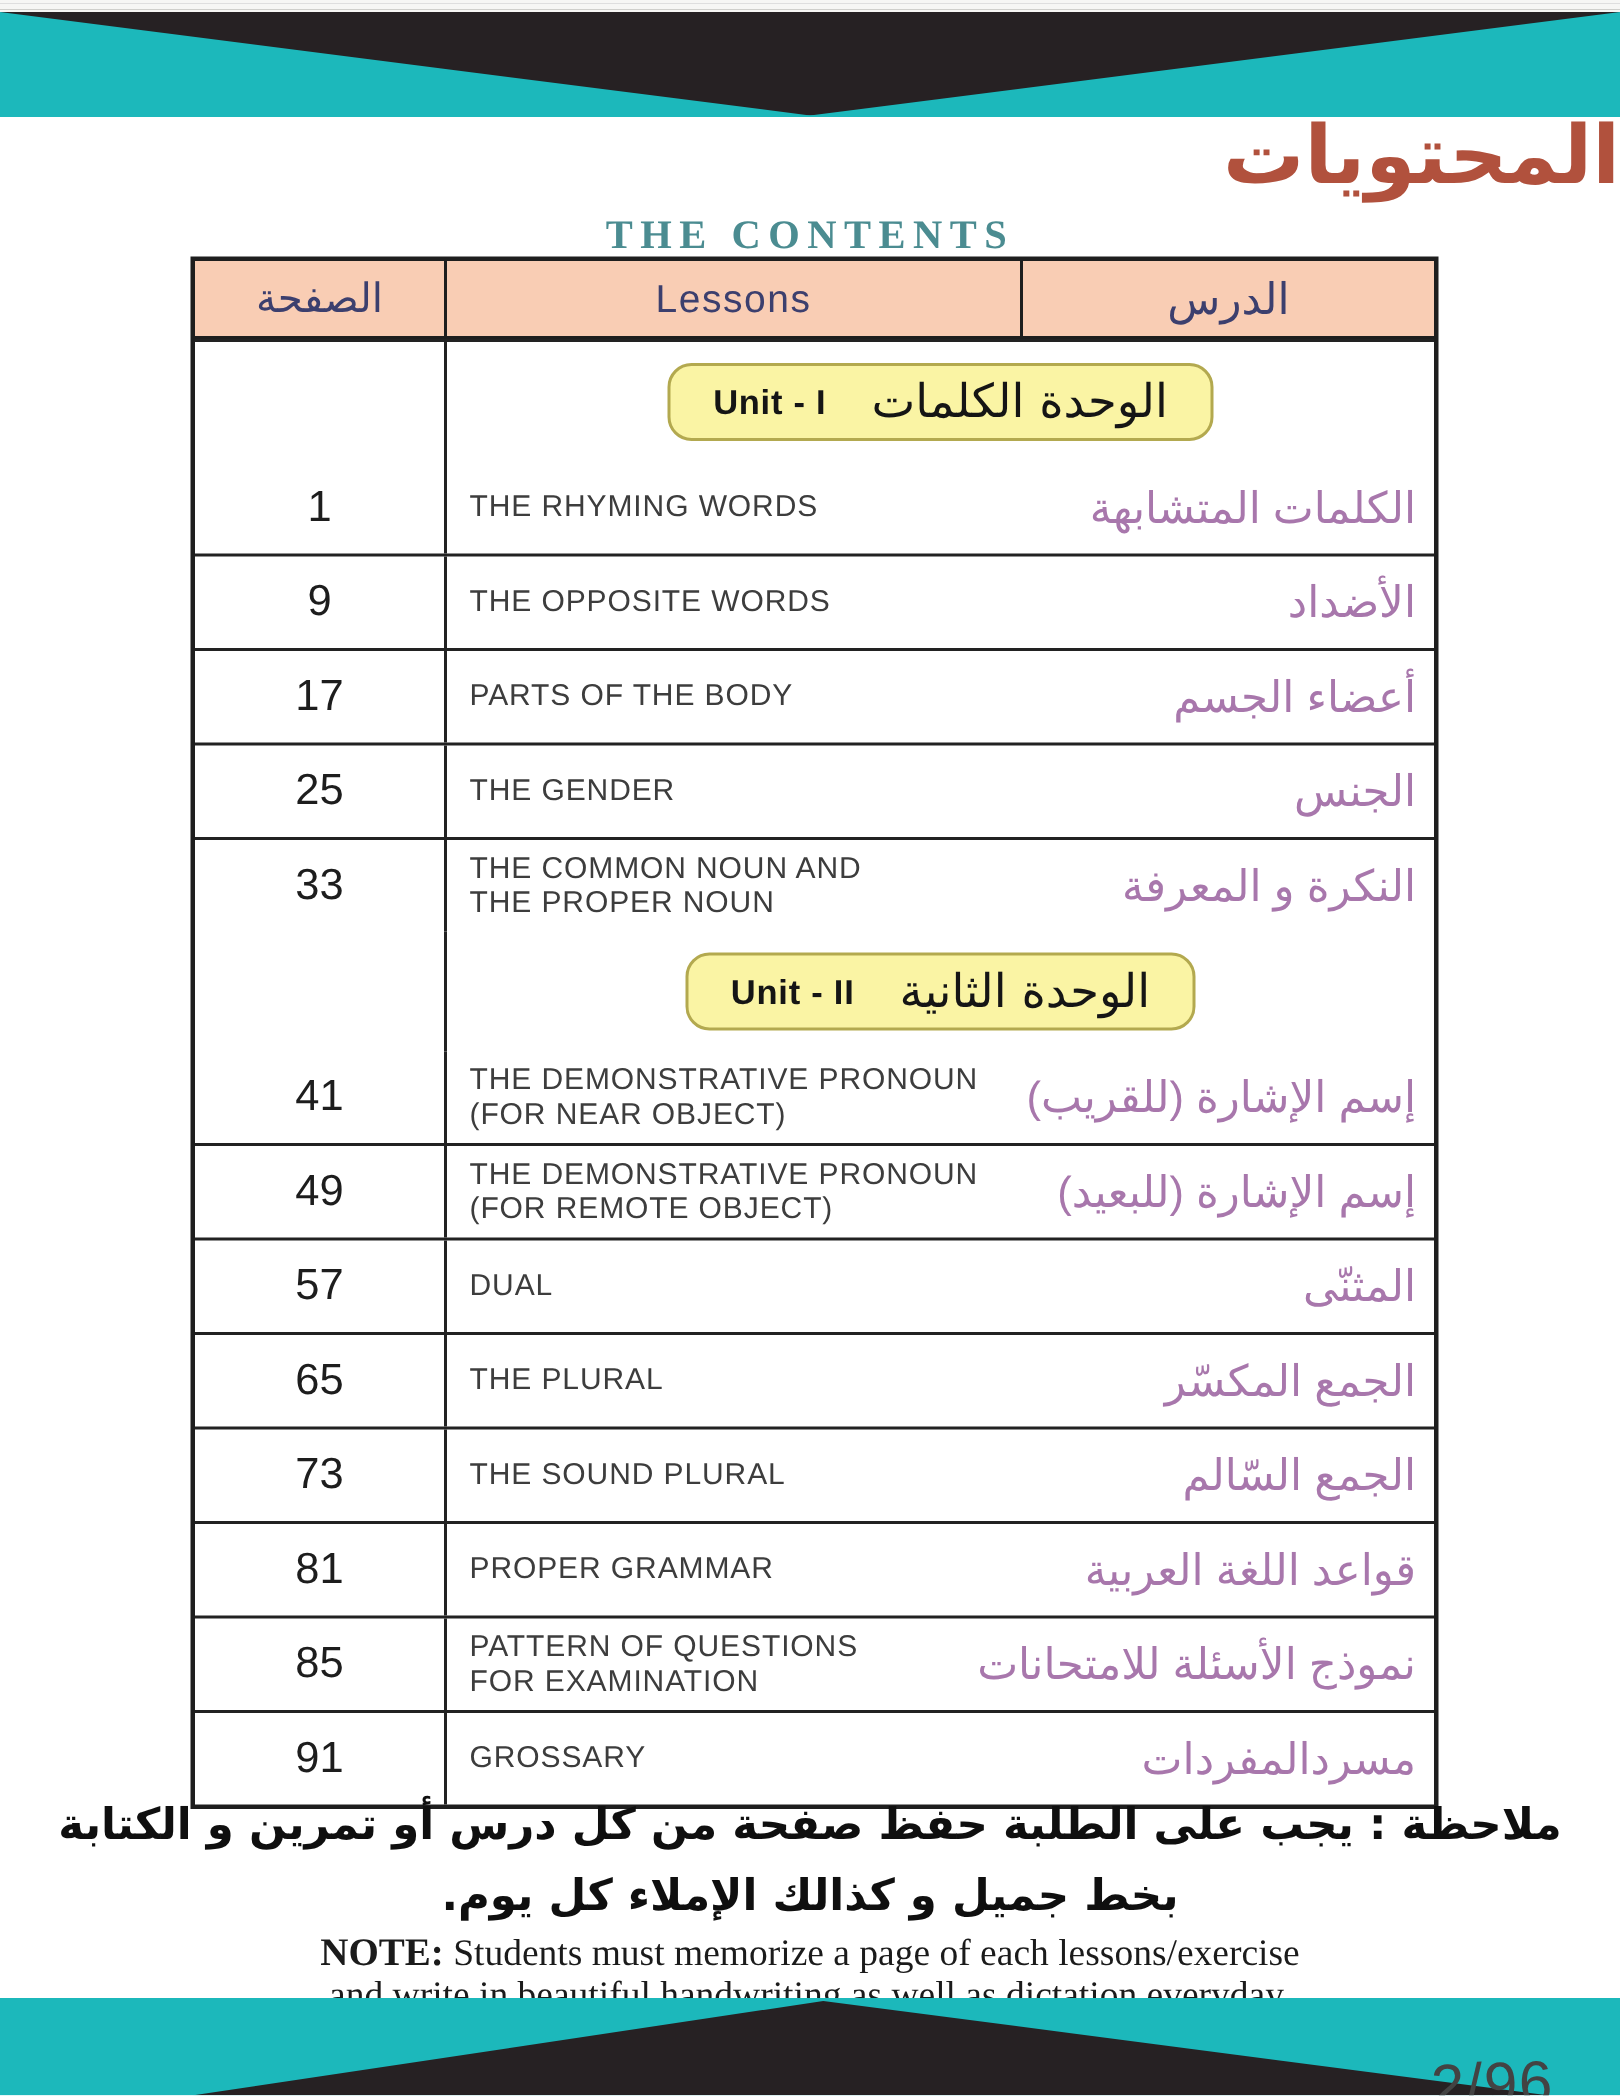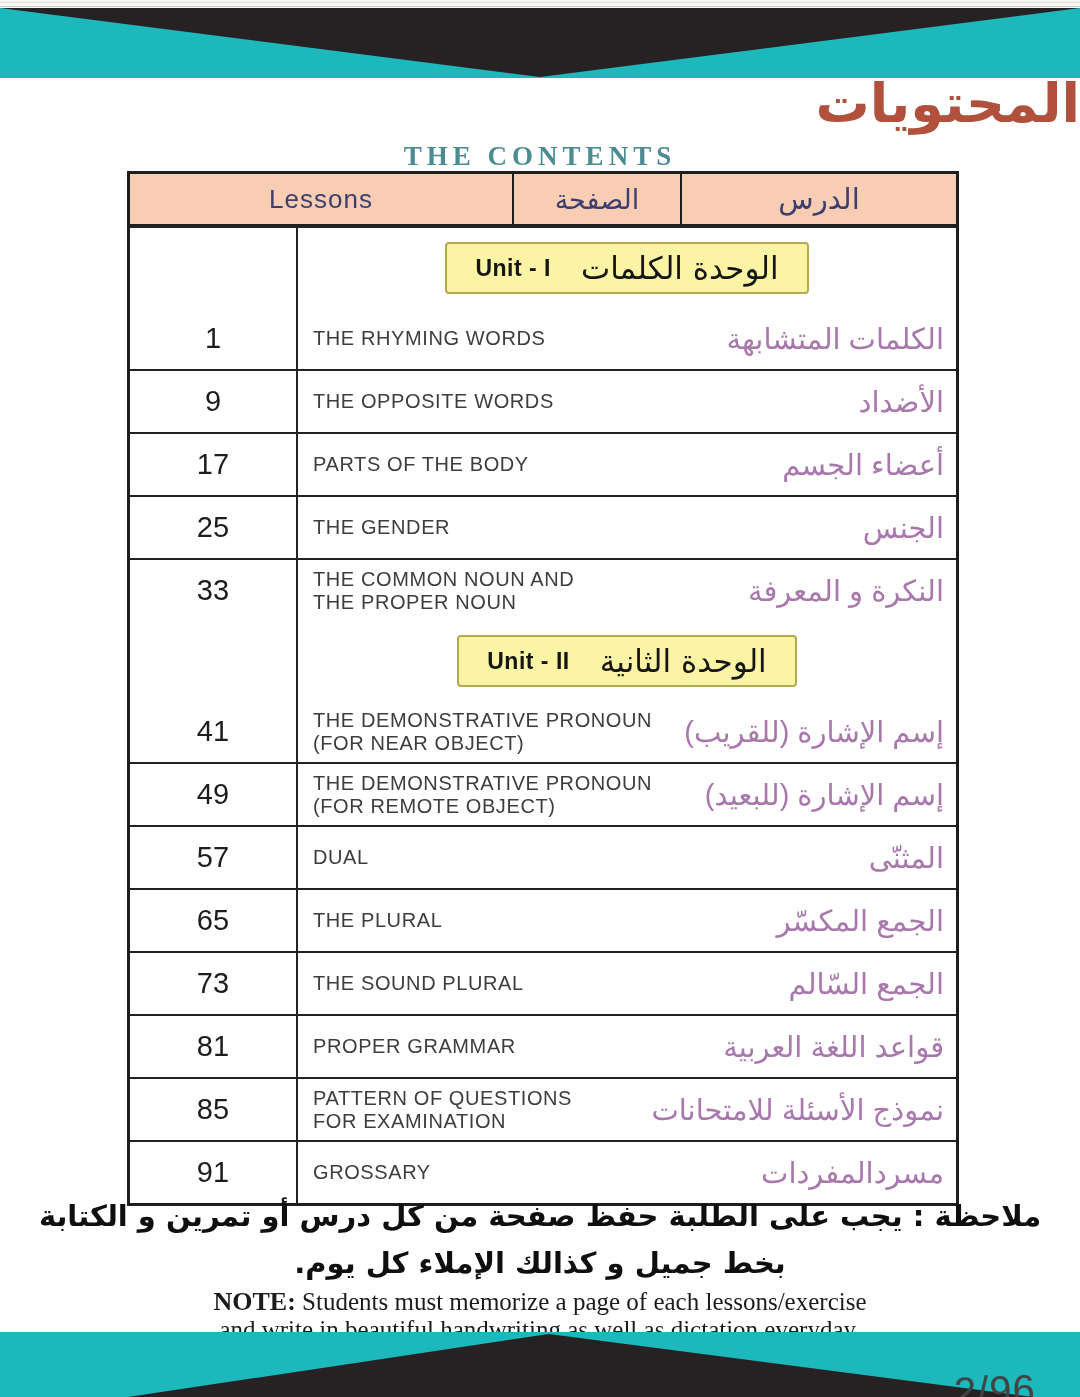--- a/index.html
+++ b/index.html
@@ -41,21 +41,21 @@
     font-size:29px;color:#1d1d1d;}
   .cell-content{flex:1;position:relative;display:flex;align-items:center;}
   .lesson-en{padding-left:15px;font-size:20px;color:#3d3d3d;letter-spacing:.6px;
     white-space:pre-line;line-height:23px;max-width:370px;}
   .lesson-ar{position:absolute;right:12px;top:50%;transform:translateY(-50%);
     font-family:Liberation Sans, sans-serif;font-size:29px;color:var(--arabic-plum,#a877ac);white-space:nowrap;}
   .unit-row{min-height:80px;}
   .unit-row .cell-content{justify-content:center;}
   .unit-banner{display:flex;align-items:center;gap:30px;margin:13px 0;
     background:var(--banner-yellow,#faf4a4);border:2px solid var(--banner-border,#b3a94f);
-    border-radius:4px;padding:6px 28px;}
+    border-radius:16px;padding:6px 28px;}
   .unit-en{font-size:23px;font-weight:bold;color:#151515;letter-spacing:.5px;white-space:nowrap;}
   .unit-ar{font-family:"DejaVu Sans",sans-serif;font-size:31px;color:#151515;white-space:nowrap;}
   
   .note{position:absolute;left:0;top:1193px;width:100%;text-align:center;color:#0f0f0f;}
   .note-ar1,.note-ar2{font-family:"DejaVu Sans",sans-serif;font-weight:bold;font-size:29px;line-height:47px;}
   .note-en1{font-family:"Liberation Serif",serif;font-size:25px;line-height:29px;color:#1b1b1b;}
   .note-en1 b{font-size:26px;}
   .note-en2{font-family:"Liberation Serif",serif;font-size:25px;line-height:27px;color:#1b1b1b;}
 </style>
 </head>
@@ -65,22 +65,22 @@
 
   <div class="deco-top-strip"></div>
   <div class="deco-top-teal"></div>
   <div class="deco-top-tri"></div>
 
   <div class="title-ar" dir="rtl">المحتويات</div>
   <div class="title-en">THE CONTENTS</div>
 
   <div class="toc">
     <div class="thead">
+      <div class="th th-page" dir="rtl">الصفحة</div>
       <div class="th th-lessons">Lessons</div>
-      <div class="th th-page" dir="rtl">الصفحة</div>
       <div class="th th-lesson-ar" dir="rtl">الدرس</div>
     </div>
     <div id="toc-body">
         <div class="trow unit-row">
     <div class="cell-page"></div>
     <div class="cell-content">
       <div class="unit-banner">
         <span class="unit-en">Unit - I</span>
         <span class="unit-ar" dir="rtl">الوحدة الكلمات</span>
       </div>

